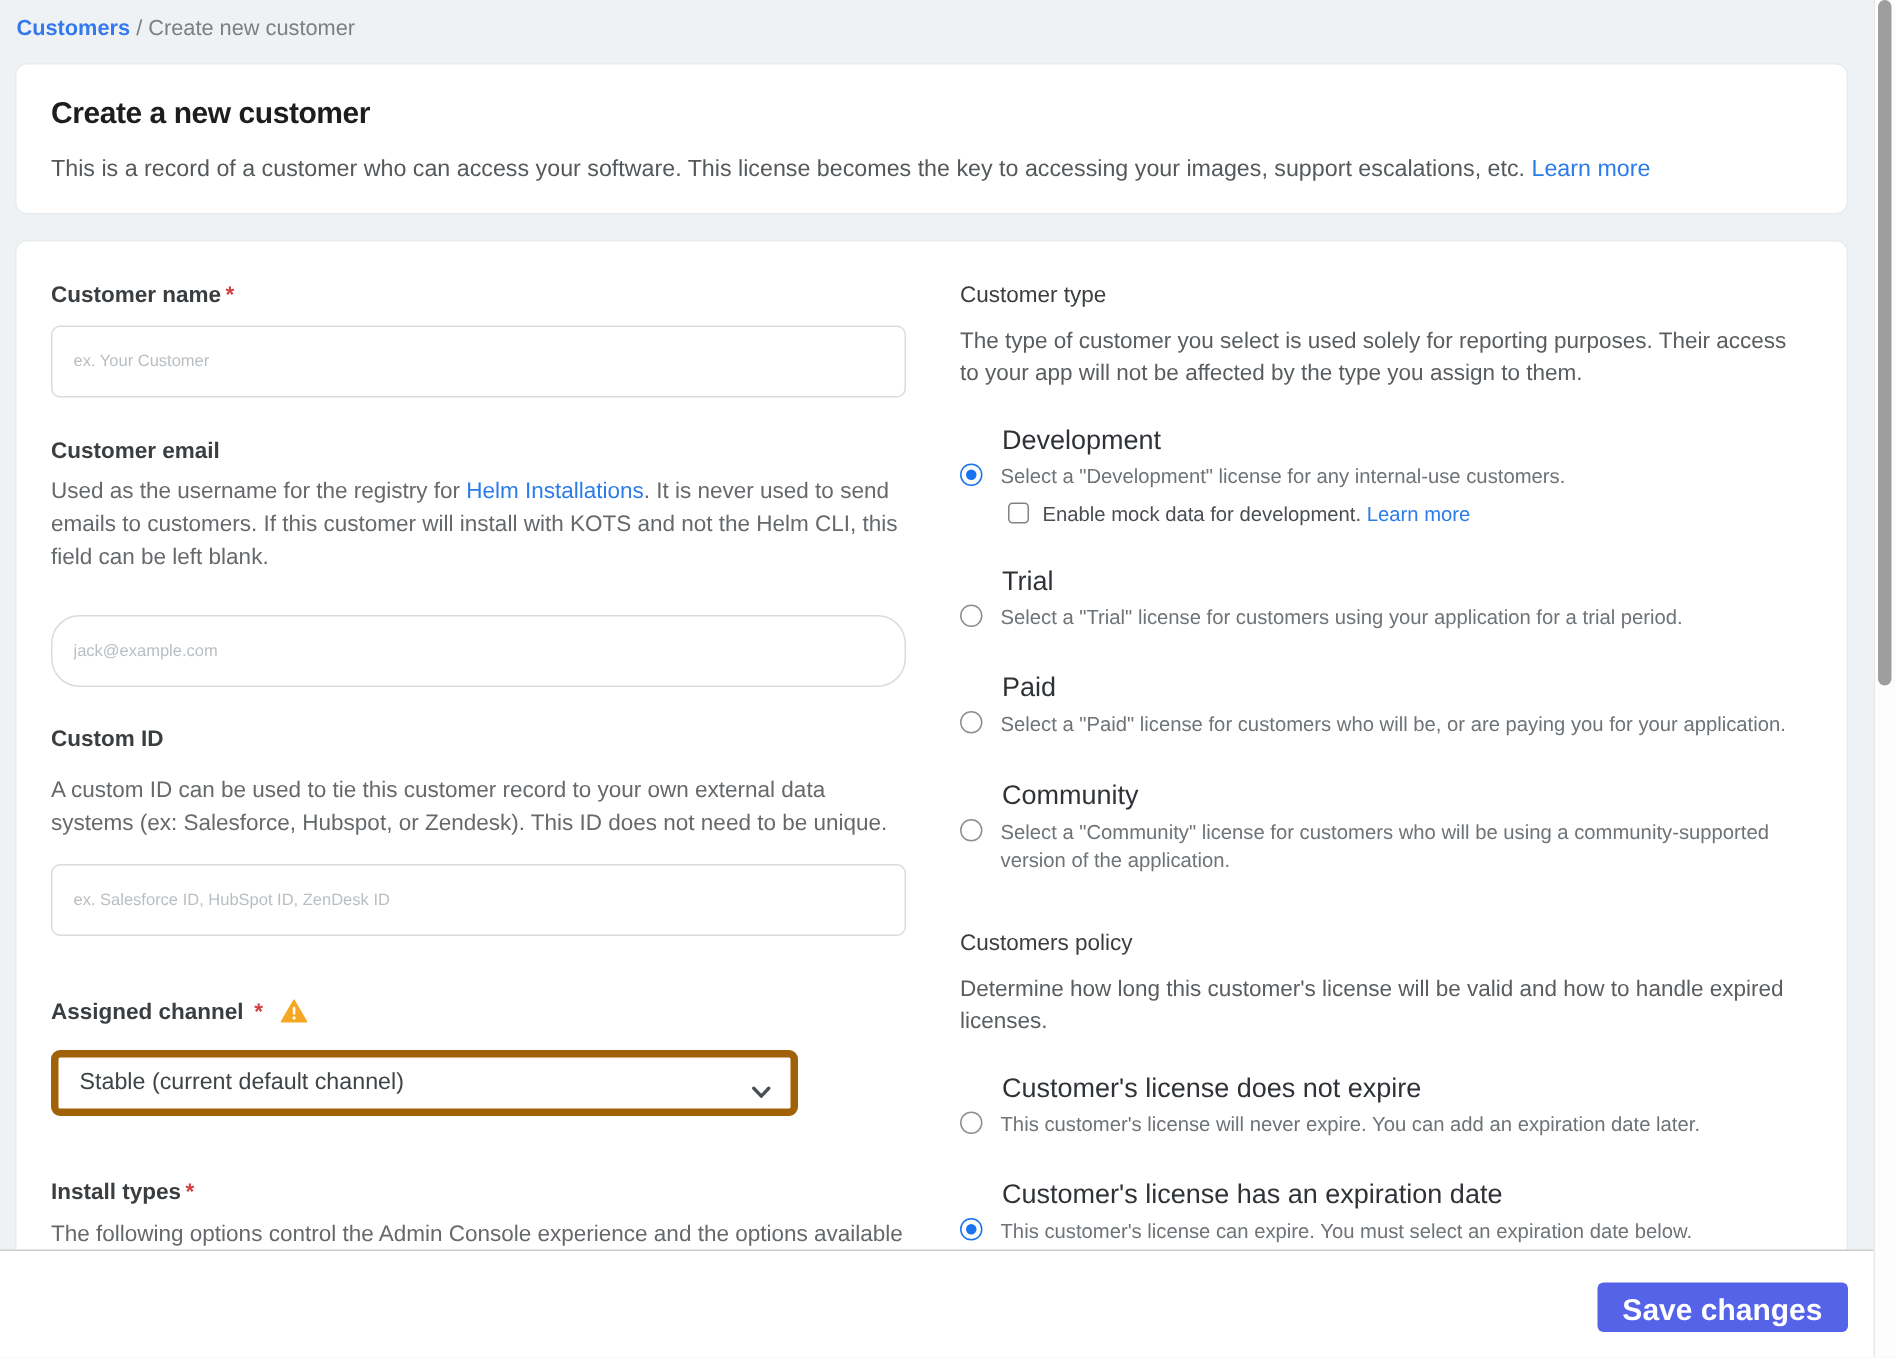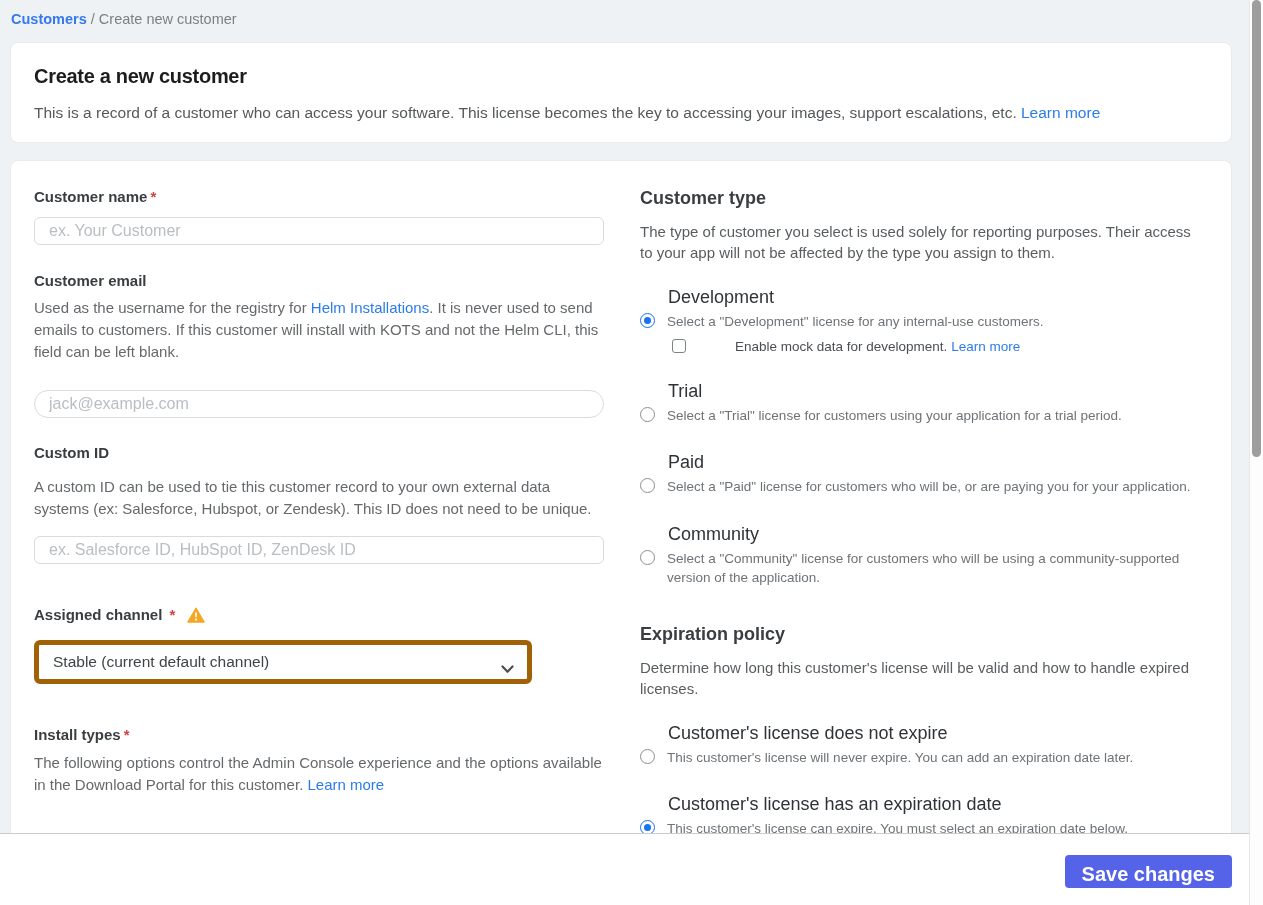--- a/index.html
+++ b/index.html
@@ -59,25 +59,25 @@
     font-weight:600;
     color:#3a3e41;
   }
   .req { color:#d14242; font-weight:700; margin-left:3px; }
   .desc {
     font-size:15px;
     color:#66696c;
     line-height:1.45;
   }
   .text-input {
-    width:570px; height:28px;
+    width:570px; height:48px;
     border:1px solid #d8dcde;
     border-radius:6px;
     padding:0 14px;
-    font-size:16px;
+    font-size:11px;
     font-family:"Liberation Sans", sans-serif;
     color:#15803d;
     background:#fff;
     outline:none;
   }
   .text-input::placeholder { color:#b9bec2; }
 
   .select {
     width:498px; height:44px;
     border:5px solid #a16207;
@@ -91,22 +91,22 @@
     cursor:pointer;
   }
   .select .chev {
     position:absolute; right:13px; top:15px;
   }
 
   .warn-icon { display:inline-block; vertical-align:-3px; margin-left:7px; }
 
   
   .section-heading {
-    font-size:18px;
-    font-weight:700;
+    font-size:15px;
+    font-weight:400;
     color:#3a3e41;
   }
   .section-desc {
     margin-top:12px;
     font-size:15px;
     color:#595d60;
     line-height:1.4;
   }
   .option { margin-top:24px; }
   .option-label {
@@ -137,21 +137,21 @@
   }
   .option-desc {
     margin-left:12px;
     font-size:13.5px;
     color:#6e7377;
     line-height:1.45;
     max-width:545px;
   }
   .check-row {
     margin:7px 0 0 32px;
-    display:flex; align-items:center;gap:40px;
+    display:flex; align-items:center;
   }
   .checkbox {
     width:14px; height:14px; flex:none;
     border:1.5px solid #7e8辑387; border:1.5px solid #7e8387;
     border-radius:3px;
     background:#fff;
     cursor:pointer;
   }
   .check-label { margin-left:9px; font-size:13.5px; color:#4a4e52; }
 
@@ -293,21 +293,21 @@
     </div>
 
     <div class="option" style="margin-top:27px;">
       <div class="option-label">Community</div>
       <div class="option-row">
         <span class="radio"></span>
         <div class="option-desc">Select a "Community" license for customers who will be using a community-supported version of the application.</div>
       </div>
     </div>
 
-    <div class="section-heading gap-lg">Expiration policy</div>
+    <div class="section-heading gap-lg">Customers policy</div>
     <div class="section-desc">Determine how long this customer's license will be valid and how to handle expired licenses.</div>
 
     <div class="option">
       <div class="option-label">Customer's license does not expire</div>
       <div class="option-row">
         <span class="radio"></span>
         <div class="option-desc">This customer's license will never expire. You can add an expiration date later.</div>
       </div>
     </div>
 

